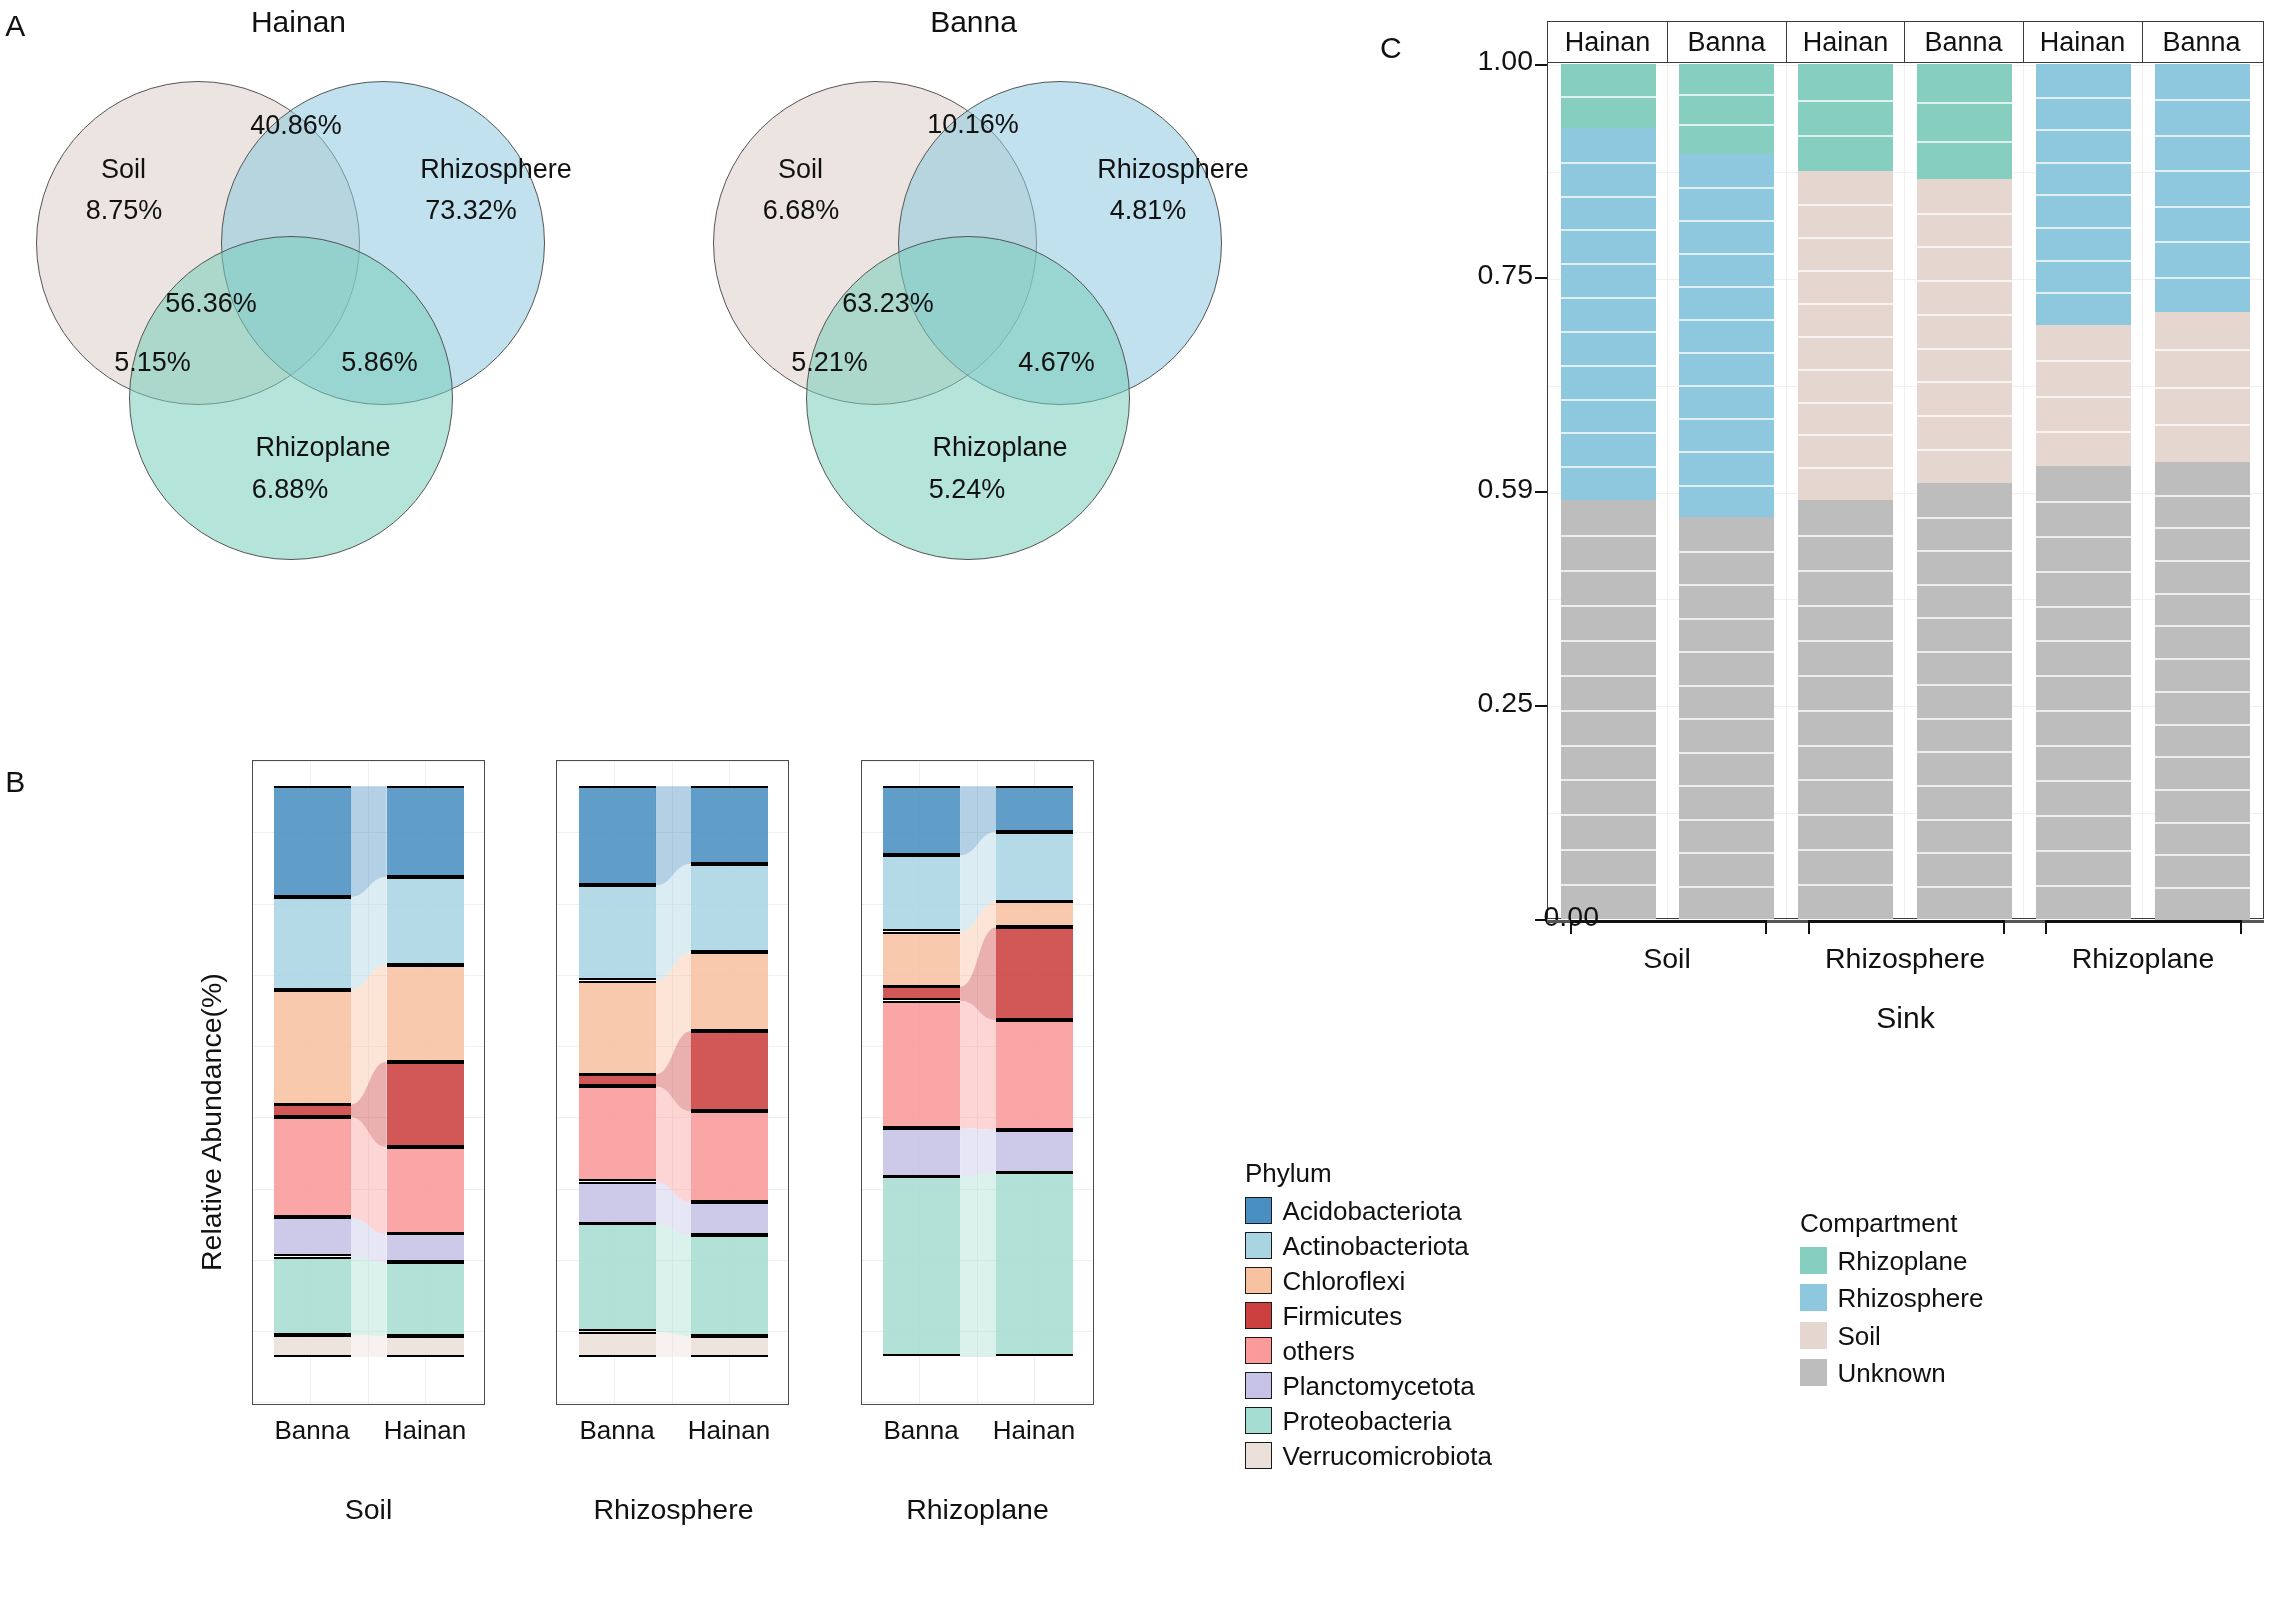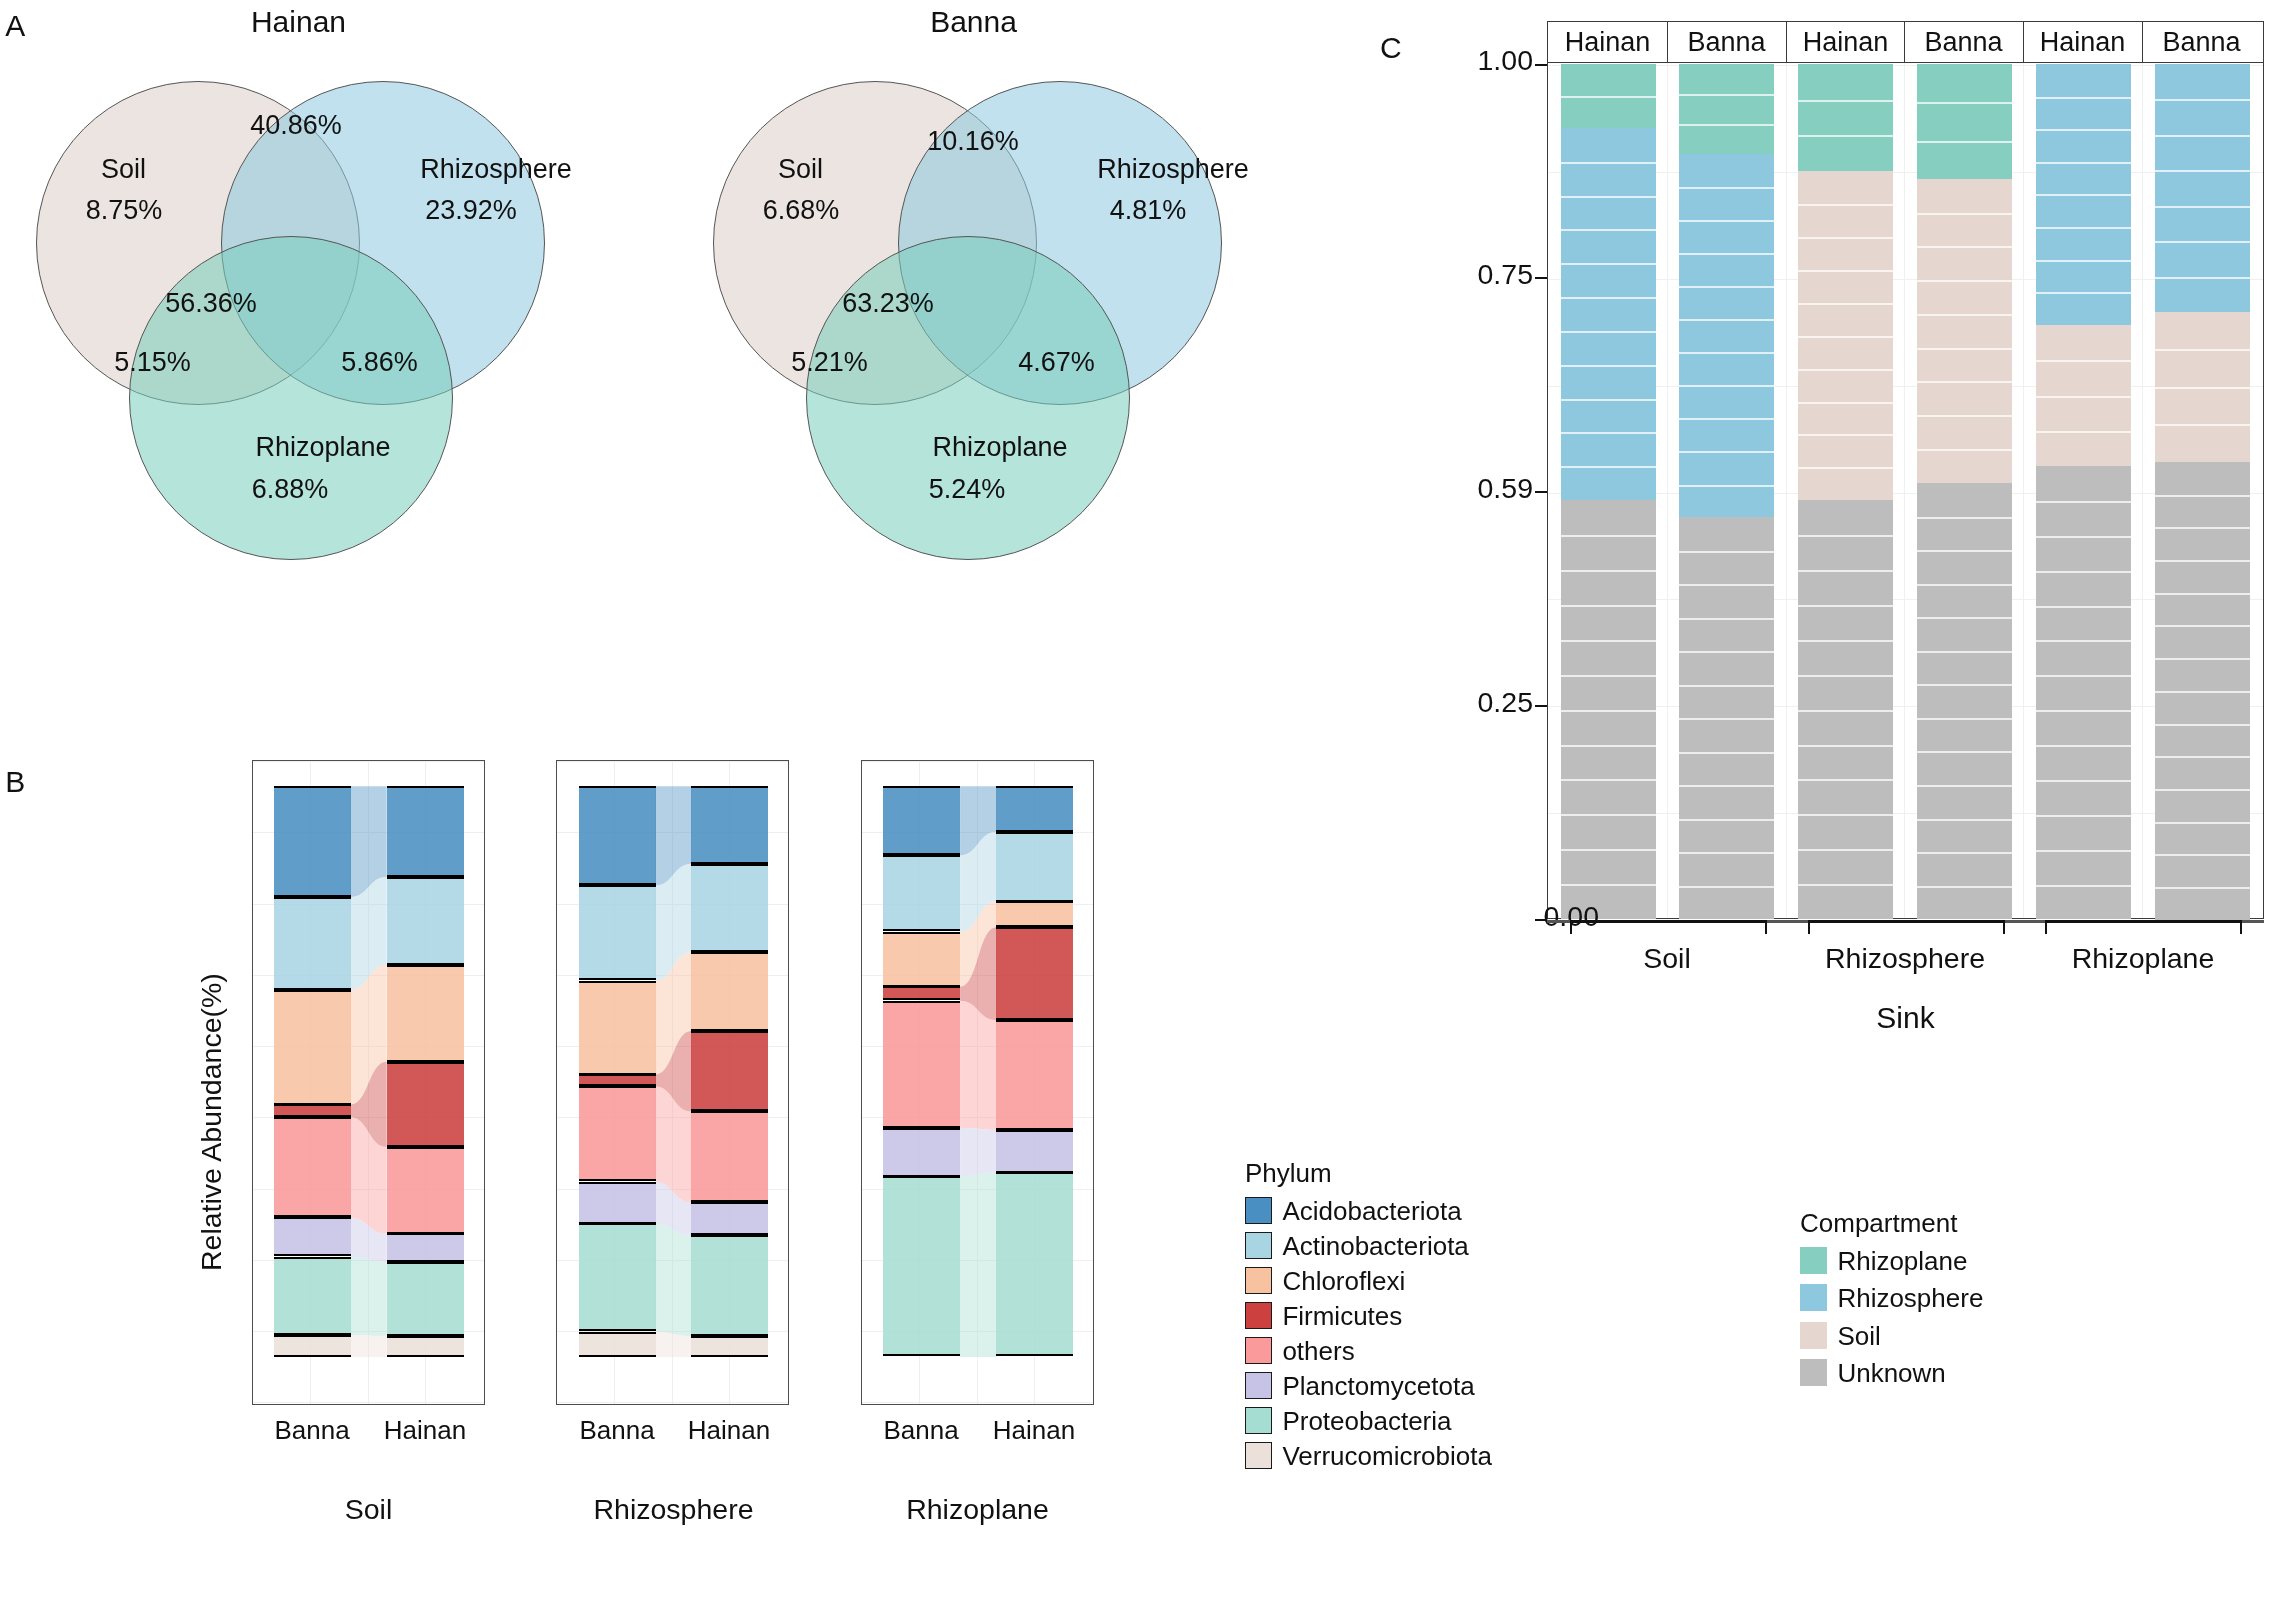--- a/index.html
+++ b/index.html
@@ -57,21 +57,21 @@
   <div class="venn-title" style="left:188px;top:5.2px;width:221px;">Hainan</div>
   <div class="venn-wrap" id="venn-hainan" style="left:36px;top:45px;width:584px;height:649px;">
     <div class="venn-circle" style="left:0px;top:36px;width:324px;height:324px;background:rgba(233,223,219,.85);"></div>
     <div class="venn-circle" style="left:185px;top:36px;width:324px;height:324px;background:rgba(140,201,222,.55);"></div>
     <div class="venn-circle" style="left:93px;top:191px;width:324px;height:324px;background:rgba(120,205,188,.55);"></div>
 
     <div class="venn-label" style="left:26px;top:109px;width:123px;">Soil</div>
     <div class="venn-num" style="left:23px;top:150px;width:130px;">8.75%</div>
 
     <div class="venn-label" style="left:353px;top:109px;width:214px;">Rhizosphere</div>
-    <div class="venn-num" style="left:370px;top:150px;width:130px;">23.92%</div>
+    <div class="venn-num" style="left:370px;top:150px;width:130px;">73.32%</div>
 
     <div class="venn-label" style="left:183px;top:387px;width:208px;">Rhizoplane</div>
     <div class="venn-num" style="left:189px;top:429px;width:130px;">6.88%</div>
 
     <div class="venn-num" style="left:182px;top:65px;width:156px;">40.86%</div>
     <div class="venn-num" style="left:97px;top:243px;width:156px;">56.36%</div>
     <div class="venn-num" style="left:45px;top:302px;width:143px;">5.15%</div>
     <div class="venn-num" style="left:272px;top:302px;width:143px;">5.86%</div>
   </div>
 
@@ -83,21 +83,21 @@
 
     <div class="venn-label" style="left:26px;top:109px;width:123px;">Soil</div>
     <div class="venn-num" style="left:23px;top:150px;width:130px;">6.68%</div>
 
     <div class="venn-label" style="left:353px;top:109px;width:214px;">Rhizosphere</div>
     <div class="venn-num" style="left:370px;top:150px;width:130px;">4.81%</div>
 
     <div class="venn-label" style="left:183px;top:387px;width:208px;">Rhizoplane</div>
     <div class="venn-num" style="left:189px;top:429px;width:130px;">5.24%</div>
 
-    <div class="venn-num" style="left:182px;top:81px;width:156px;">10.16%</div>
+    <div class="venn-num" style="left:182px;top:64px;width:156px;">10.16%</div>
     <div class="venn-num" style="left:97px;top:243px;width:156px;">63.23%</div>
     <div class="venn-num" style="left:45px;top:302px;width:143px;">5.21%</div>
     <div class="venn-num" style="left:272px;top:302px;width:143px;">4.67%</div>
   </div>
 
   <div class="panel-letter" style="left:5.2px;top:765px;">B</div>
   <div class="b-ylab" style="left:195px;top:1271px;">Relative Abundance(%)</div>
 
   <div id="b-plots">
       <div class="b-plot" style="left: 252px; top: 760px; width: 233px; height: 645px;">

